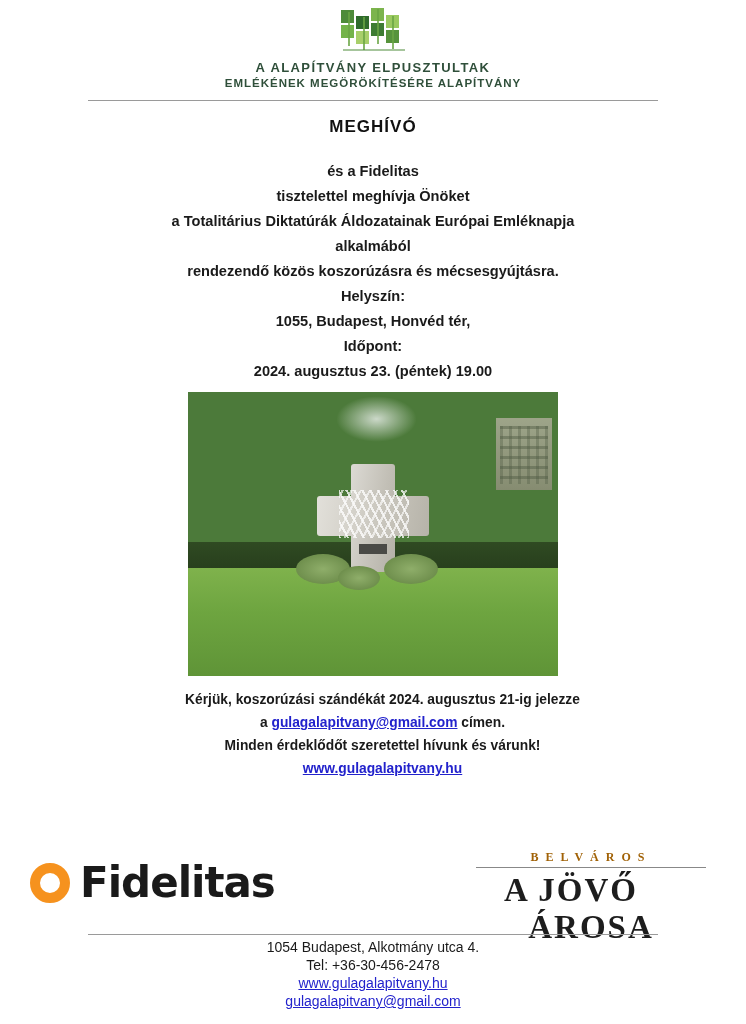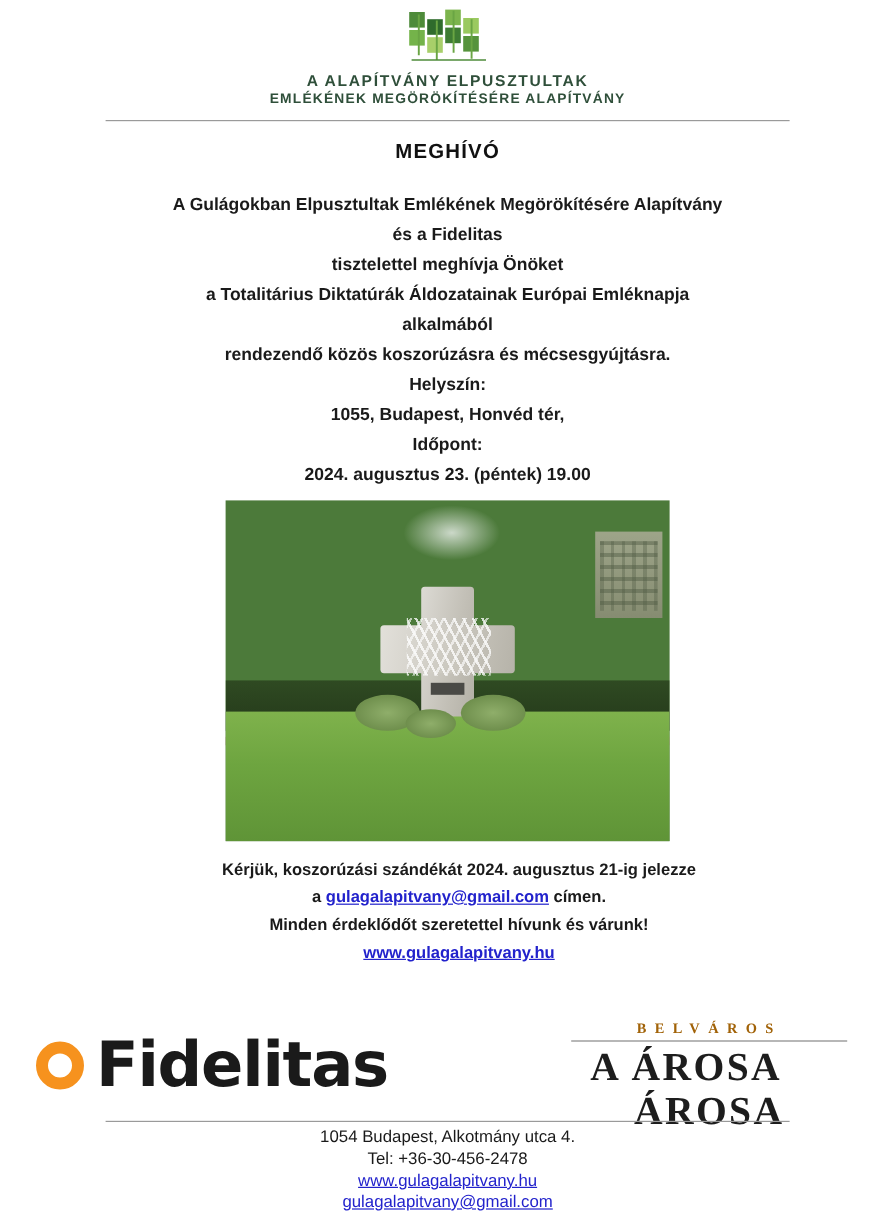--- a/index.html
+++ b/index.html
@@ -216,21 +216,21 @@
   .fid-ring {
     width: 40px; height: 40px;
     border-radius: 50%;
     border: 10px solid #f6921e;
     box-sizing: border-box;
     margin-right: 10px;
   }
   .fid-text {
     font-family: "DejaVu Sans", sans-serif;
     font-weight: bold;
-    font-size: 52px;
+    font-size: 42px;
     letter-spacing: -1px;
     color: #1a1a1a;
   }
 
   .belvaros {
     position: absolute;
     right: 30px; top: 4px;
     width: 250px;
     text-align: center;
     font-family: "Liberation Serif", serif;
@@ -313,21 +313,20 @@
       </svg>
     </div>
     <div class="logo-line1">A ALAPÍTVÁNY ELPUSZTULTAK</div>
     <div class="logo-line2">EMLÉKÉNEK MEGÖRÖKÍTÉSÉRE ALAPÍTVÁNY</div>
     <hr class="rule">
   </div>
 
   <div class="title">MEGHÍVÓ</div>
 
   <div class="body-block">
-    <span class="ln">A Gulágokban Elpusztultak Emlékének Megörökítésére Alapítvány</span>
     <span class="ln">és a Fidelitas</span>
     <span class="ln">tisztelettel meghívja Önöket</span>
     <span class="ln">a Totalitárius Diktatúrák Áldozatainak Európai Emléknapja</span>
     <span class="ln">alkalmából</span>
     <span class="ln">rendezendő közös koszorúzásra és mécsesgyújtásra.</span>
     <span class="ln">Helyszín:</span>
     <span class="ln">1055, Budapest, Honvéd tér,</span>
     <span class="ln">Időpont:</span>
     <span class="ln">2024. augusztus 23. (péntek) 19.00</span>
   </div>
@@ -363,21 +362,21 @@
 
   <div class="sponsors">
     <div class="fidelitas">
       <div class="fid-ring"></div>
       <div class="fid-text">Fidelitas</div>
     </div>
 
     <div class="belvaros">
       <div class="belv-top">BELVÁROS</div>
       <div class="belv-rule"></div>
-      <div class="belv-main"><span>A ÁROSA </span><span class="belv-v">V</span><span>ÁROSA</span></div>
+      <div class="belv-main"><span>A JÖVŐ </span><span class="belv-v">V</span><span>ÁROSA</span></div>
     </div>
   </div>
 
   <div class="footer-rule"></div>
   <div class="footer">
     <span class="ln">1054 Budapest, Alkotmány utca 4.</span>
     <span class="ln">Tel: +36-30-456-2478</span>
     <span class="ln"><a class="link" href="#">www.gulagalapitvany.hu</a></span>
     <span class="ln"><a class="link" href="#">gulagalapitvany@gmail.com</a></span>
   </div>

